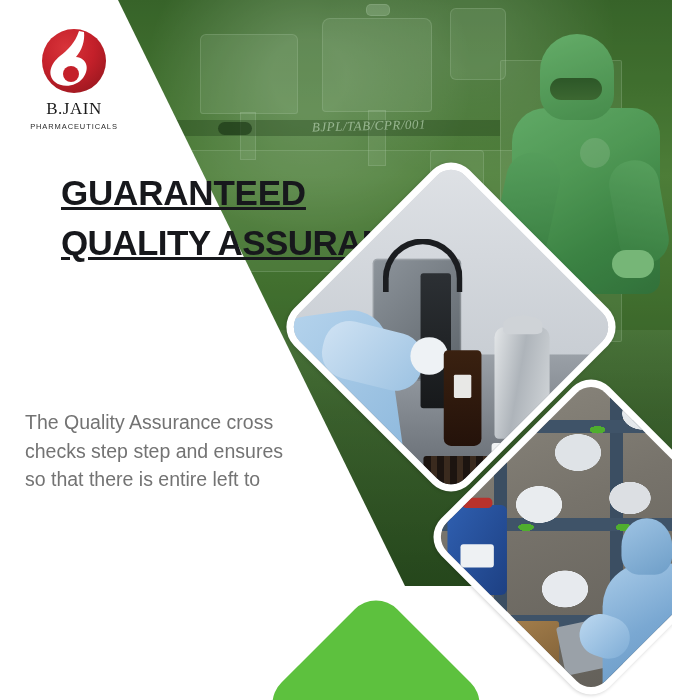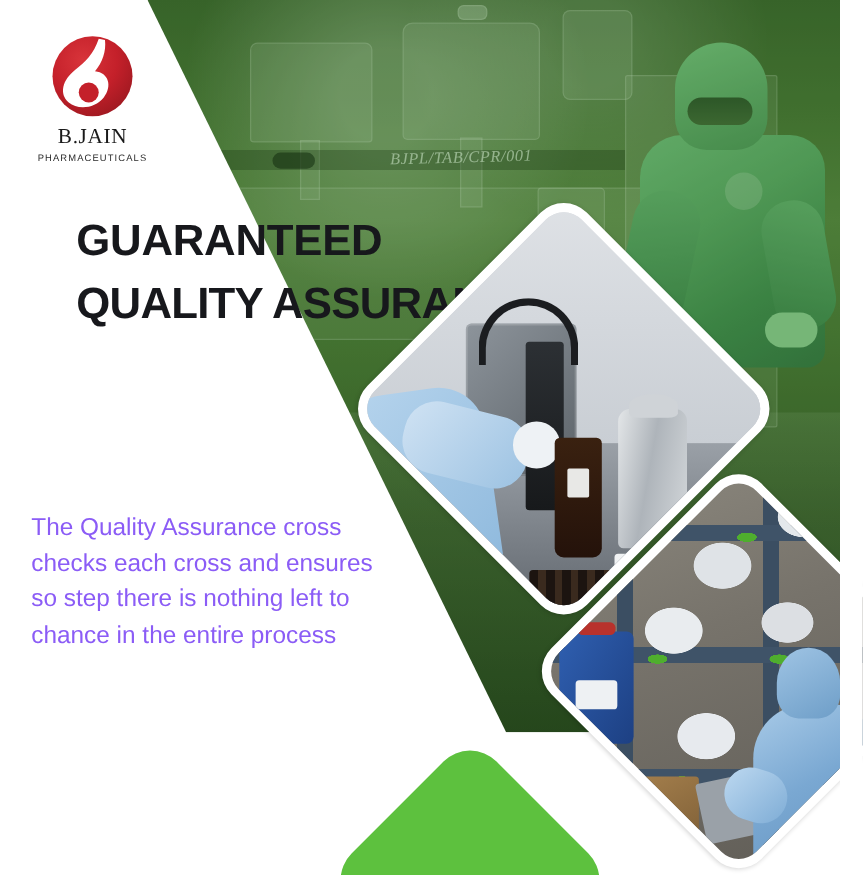--- a/index.html
+++ b/index.html
@@ -195,32 +195,33 @@
     position: absolute;
     left: 61px; top: 168px;
     width: 330px;
     font-family: "Liberation Sans", sans-serif;
     font-weight: 700;
     font-size: 35px;
     line-height: 1.42;
     letter-spacing: -0.2px;
     color: #17181c;
     white-space: nowrap;
+    text-decoration: underline;
   }
   .headline .l2 { letter-spacing: -0.6px; }
 
   
   .body-copy {
     position: absolute;
     left: 25px; top: 408px;
     width: 352px;
     font-family: "Liberation Sans", sans-serif;
     font-size: 19.5px;
     line-height: 1.47;
-    color: #8b5cf6;
+    color: #737373;
   }
   .body-copy div { white-space: nowrap; }
 
   
   .diamond {
     position: absolute;
     transform: rotate(45deg);
     border-radius: 26px;
     background: #ffffff;
     padding: 7px;
@@ -484,23 +485,22 @@
     <div class="logo-sub">PHARMACEUTICALS</div>
   </div>
 
   <div class="headline">
     <div class="l1">GUARANTEED</div>
     <div class="l2">QUALITY ASSURANCE</div>
   </div>
 
   <div class="body-copy">
     <div>The Quality Assurance cross</div>
-    <div>checks each cross and ensures</div>
-    <div>so step there is nothing left to</div>
-    <div>chance in the entire process</div>
+    <div>checks step step and ensures</div>
+    <div>so that there is entire left to</div>
   </div>
 
   <div class="diamond diamond-lab">
     <div class="inner">
       <div class="scene lab-scene">
         <div class="lab-wall"></div>
         <div class="lab-bench"></div>
         <div class="lab-instr"></div>
         <div class="lab-instr2"></div>
         <div class="lab-hose"></div>

